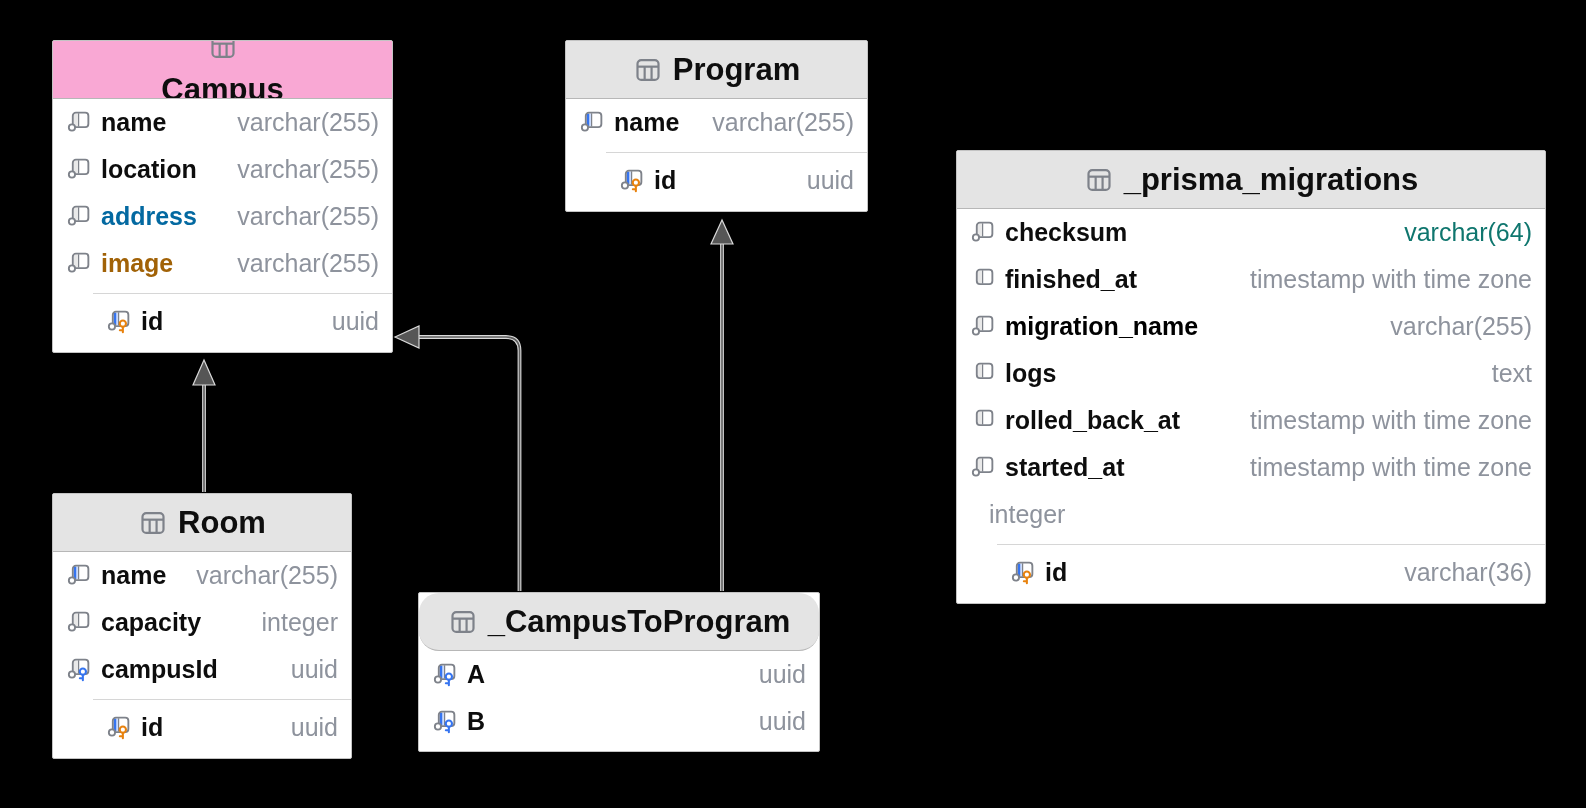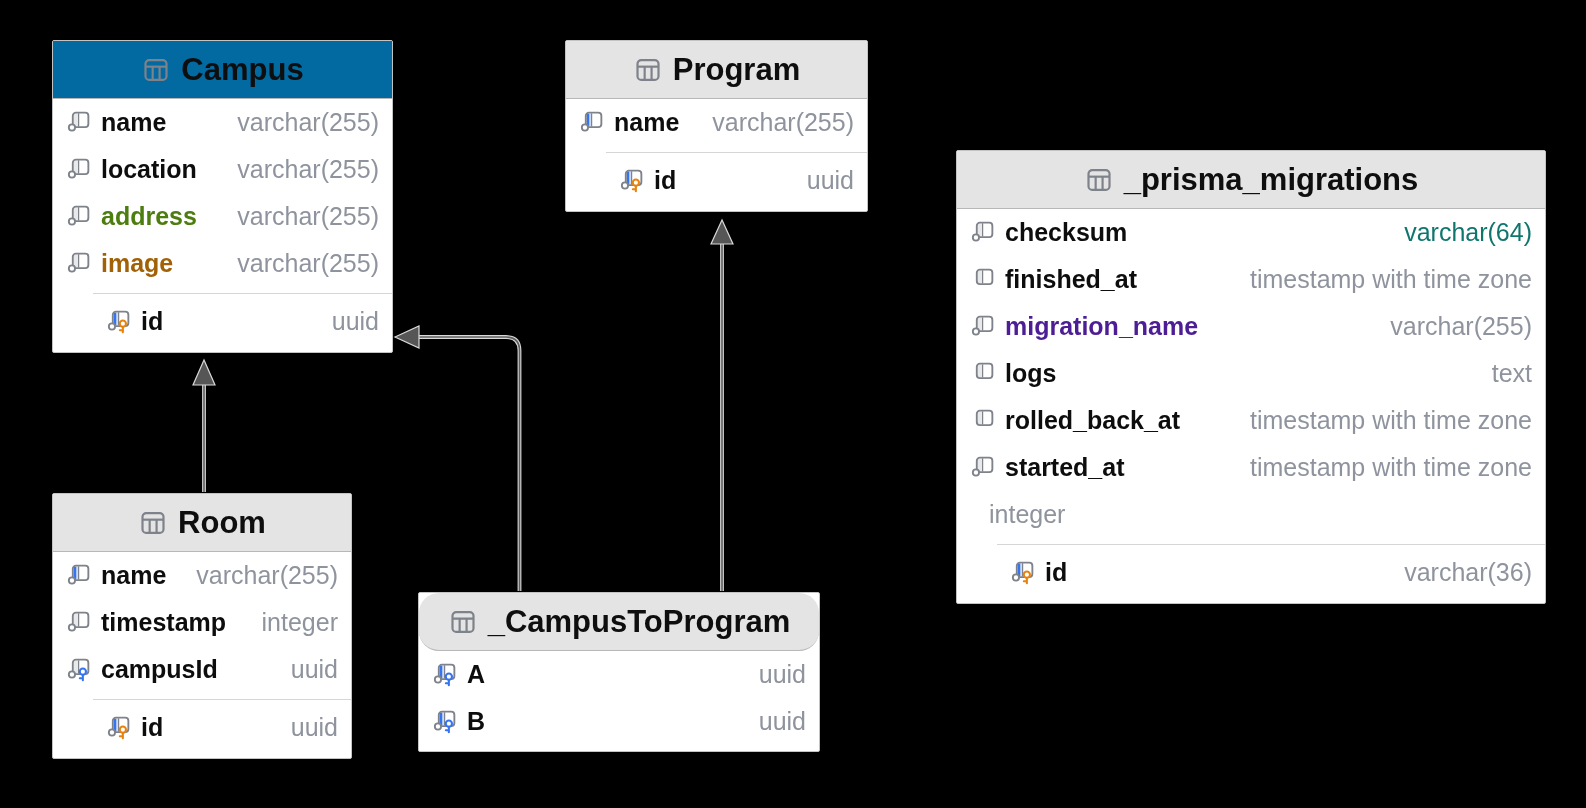--- a/index.html
+++ b/index.html
@@ -38,21 +38,21 @@
         <path d="M 722 244 L 722 591" fill="none" stroke="#5e5e5e" stroke-width="1.6"></path>
         <polygon points="722,220 711,244 733,244" fill="#565656" stroke="#d9d9d9" stroke-width="1.2"></polygon>
       </g>
       <g>
         <path d="M 419 337 L 506 337 Q 519.5 337 519.5 350.5 L 519.5 591" fill="none" stroke="#d9d9d9" stroke-width="3.8"></path>
         <path d="M 419 337 L 506 337 Q 519.5 337 519.5 350.5 L 519.5 591" fill="none" stroke="#5e5e5e" stroke-width="1.6"></path>
         <polygon points="395,337 419,326 419,348" fill="#565656" stroke="#d9d9d9" stroke-width="1.2"></polygon>
       </g>
     </svg>
 <div class="db-table" style="left: 52px; top: 40px; width: 341px; background: rgb(255, 255, 255); border-color: rgb(195, 195, 195);">
-      <div class="tbl-header" style="background: #0369a1; border-bottom-color: rgb(183, 183, 183); color: rgb(14, 14, 14);">
+      <div class="tbl-header" style="background: #f9a8d4; border-bottom-color: rgb(183, 183, 183); color: rgb(14, 14, 14); flex-direction: column;">
         <svg class="tbl-icon" width="30" height="30" viewBox="0 0 26 26">
           <rect x="3.9" y="4.4" width="18.2" height="17.2" rx="3.2" fill="none" stroke="#7e828a" stroke-width="1.9"></rect>
           <line x1="3.9" y1="10.1" x2="22.1" y2="10.1" stroke="#7e828a" stroke-width="1.9"></line>
           <line x1="10.1" y1="10.1" x2="10.1" y2="21.6" stroke="#7e828a" stroke-width="1.9"></line>
           <line x1="16.1" y1="10.1" x2="16.1" y2="21.6" stroke="#7e828a" stroke-width="1.9"></line>
         </svg>
         <span>Campus</span>
       </div>
       <div class="tbl-group">
         <div class="tbl-row">
@@ -80,21 +80,21 @@
           <span class="col-type" style="color: rgb(142, 147, 157);">varchar(255)</span>
         </div>
         <div class="tbl-row">
           <span class="col-left">
             <svg class="col-icon" width="27" height="27" viewBox="0 0 26 26">
               <rect x="8.4" y="4.4" width="4.6" height="12.2" fill="#e9e9e9"></rect>
               <rect x="7.5" y="3.5" width="15" height="14" rx="3" fill="none" stroke="#7e828a" stroke-width="1.8"></rect>
               <line x1="13.1" y1="4.1" x2="13.1" y2="16.9" stroke="#7e828a" stroke-width="1.2"></line>
               <circle cx="6.7" cy="17.8" r="3" fill="#fff" stroke="#7e828a" stroke-width="1.8"></circle>
             </svg>
-            <span class="col-name" style="color: #4d7c0f;">address</span>
+            <span class="col-name" style="color: #0369a1;">address</span>
           </span>
           <span class="col-type" style="color: rgb(142, 147, 157);">varchar(255)</span>
         </div>
         <div class="tbl-row">
           <span class="col-left">
             <svg class="col-icon" width="27" height="27" viewBox="0 0 26 26">
               <rect x="8.4" y="4.4" width="4.6" height="12.2" fill="#e9e9e9"></rect>
               <rect x="7.5" y="3.5" width="15" height="14" rx="3" fill="none" stroke="#7e828a" stroke-width="1.8"></rect>
               <line x1="13.1" y1="4.1" x2="13.1" y2="16.9" stroke="#7e828a" stroke-width="1.2"></line>
               <circle cx="6.7" cy="17.8" r="3" fill="#fff" stroke="#7e828a" stroke-width="1.8"></circle>
@@ -200,21 +200,21 @@
           <span class="col-type" style="color: rgb(142, 147, 157);">timestamp with time zone</span>
         </div>
         <div class="tbl-row">
           <span class="col-left">
             <svg class="col-icon" width="27" height="27" viewBox="0 0 26 26">
               <rect x="8.4" y="4.4" width="4.6" height="12.2" fill="#e9e9e9"></rect>
               <rect x="7.5" y="3.5" width="15" height="14" rx="3" fill="none" stroke="#7e828a" stroke-width="1.8"></rect>
               <line x1="13.1" y1="4.1" x2="13.1" y2="16.9" stroke="#7e828a" stroke-width="1.2"></line>
               <circle cx="6.7" cy="17.8" r="3" fill="#fff" stroke="#7e828a" stroke-width="1.8"></circle>
             </svg>
-            <span class="col-name" style="color: #4c1d95;">migration_name</span>
+            <span class="col-name" style="color: #000000;">migration_name</span>
           </span>
           <span class="col-type" style="color: rgb(142, 147, 157);">varchar(255)</span>
         </div>
         <div class="tbl-row">
           <span class="col-left">
             <svg class="col-icon" width="27" height="27" viewBox="0 0 26 26">
               <rect x="8.4" y="4.4" width="4.6" height="12.2" fill="#e9e9e9"></rect>
               <rect x="7.5" y="3.5" width="15" height="14" rx="3" fill="none" stroke="#7e828a" stroke-width="1.8"></rect>
               <line x1="13.1" y1="4.1" x2="13.1" y2="16.9" stroke="#7e828a" stroke-width="1.2"></line>
             </svg>
@@ -292,21 +292,21 @@
           <span class="col-type" style="color: rgb(142, 147, 157);">varchar(255)</span>
         </div>
         <div class="tbl-row">
           <span class="col-left">
             <svg class="col-icon" width="27" height="27" viewBox="0 0 26 26">
               <rect x="8.4" y="4.4" width="4.6" height="12.2" fill="#e9e9e9"></rect>
               <rect x="7.5" y="3.5" width="15" height="14" rx="3" fill="none" stroke="#7e828a" stroke-width="1.8"></rect>
               <line x1="13.1" y1="4.1" x2="13.1" y2="16.9" stroke="#7e828a" stroke-width="1.2"></line>
               <circle cx="6.7" cy="17.8" r="3" fill="#fff" stroke="#7e828a" stroke-width="1.8"></circle>
             </svg>
-            <span class="col-name" style="color: rgb(13, 13, 13);">timestamp</span>
+            <span class="col-name" style="color: rgb(13, 13, 13);">capacity</span>
           </span>
           <span class="col-type" style="color: rgb(142, 147, 157);">integer</span>
         </div>
         <div class="tbl-row">
           <span class="col-left">
             <svg class="col-icon" width="27" height="27" viewBox="0 0 26 26">
               <rect x="8.4" y="4.4" width="4.6" height="12.2" fill="#e9e9e9"></rect>
               <rect x="7.5" y="3.5" width="15" height="14" rx="3" fill="none" stroke="#7e828a" stroke-width="1.8"></rect>
               <line x1="13.1" y1="4.1" x2="13.1" y2="16.9" stroke="#7e828a" stroke-width="1.2"></line>
               <circle cx="6.7" cy="17.8" r="3" fill="#fff" stroke="#7e828a" stroke-width="1.8"></circle>

